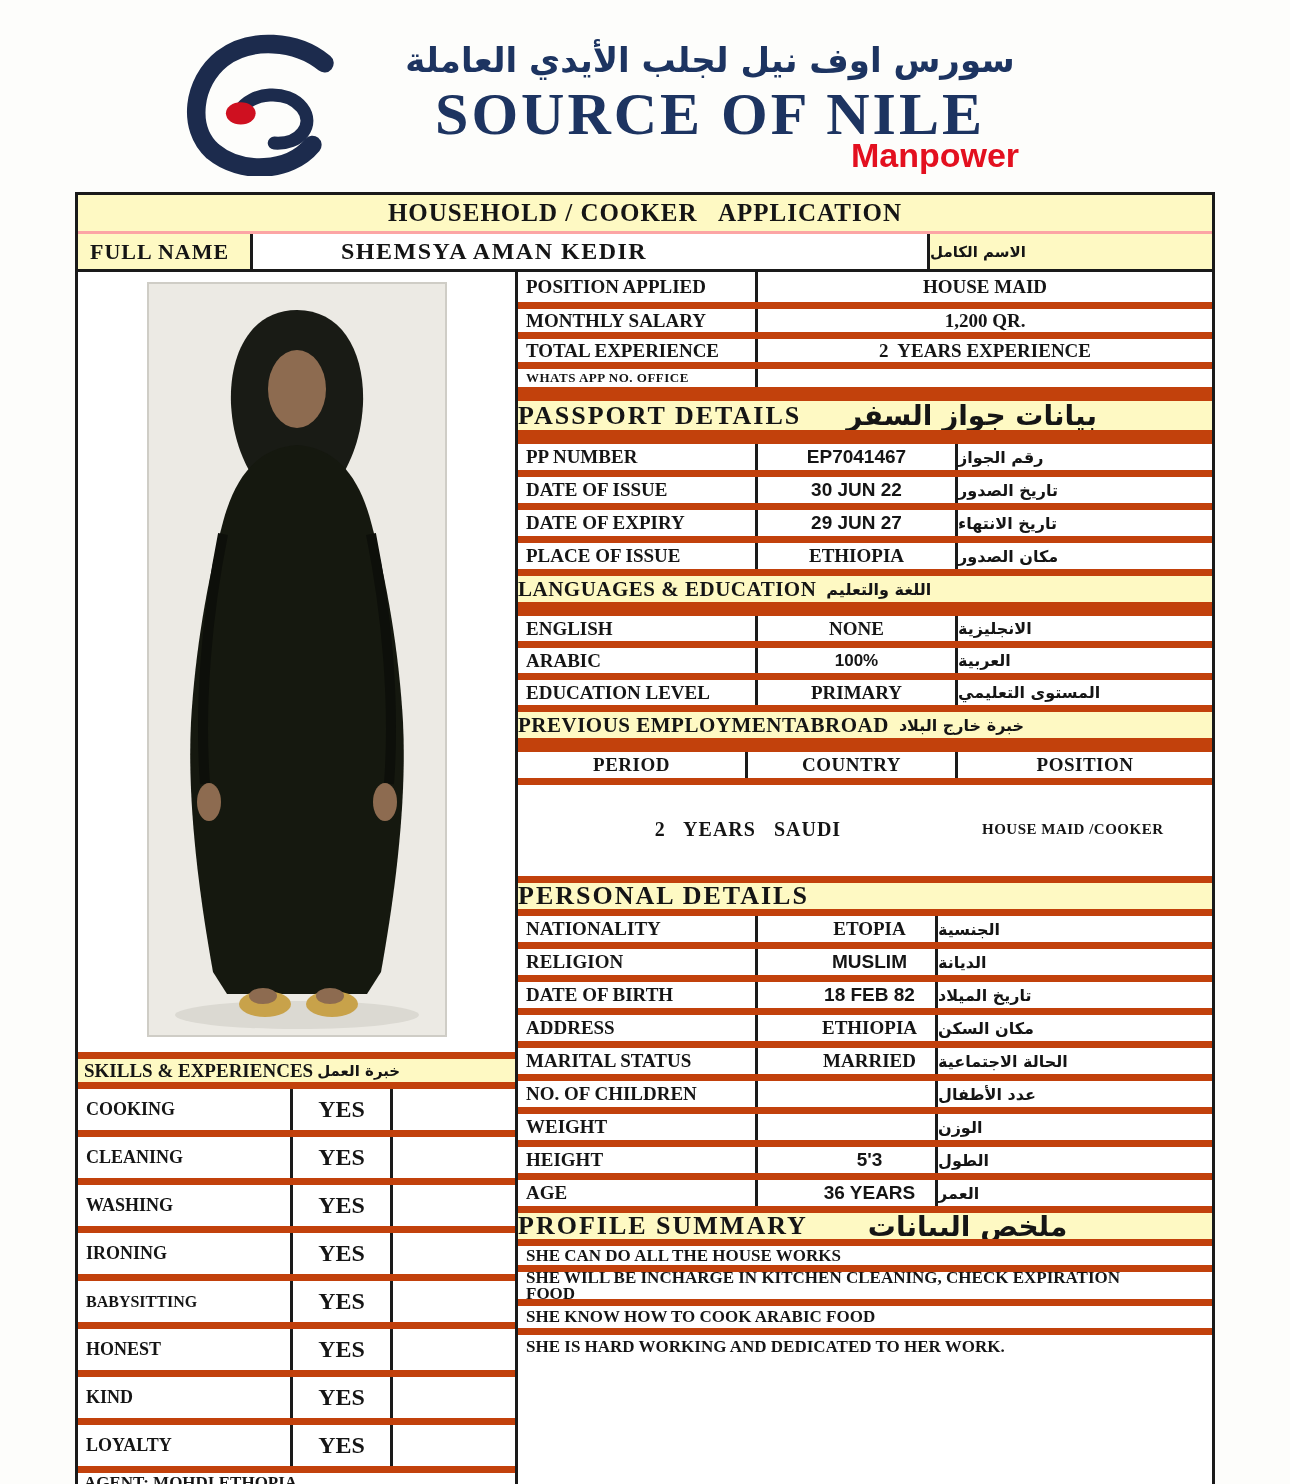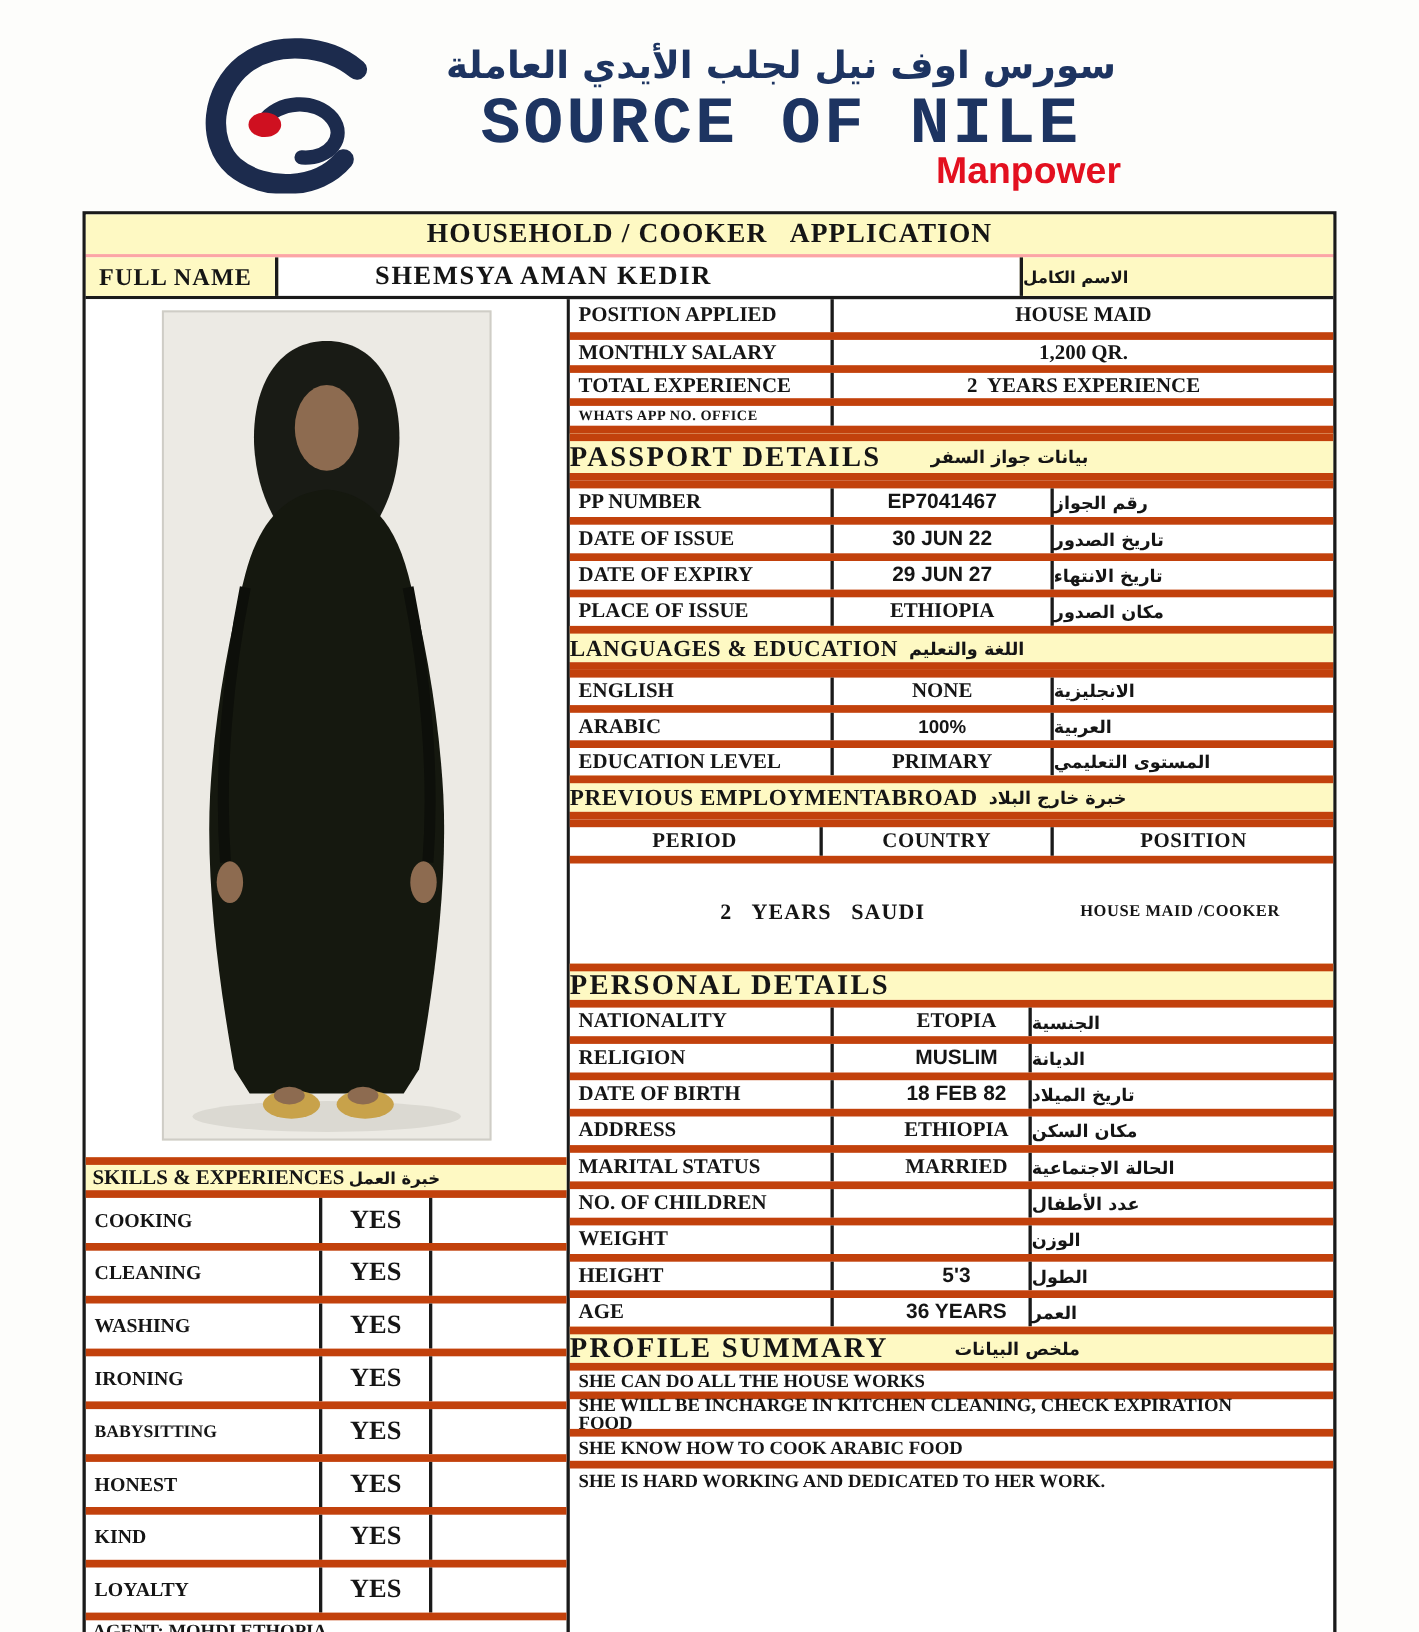--- a/index.html
+++ b/index.html
@@ -13,21 +13,21 @@
   
   .logo { position:absolute; left:185px; top:34px; width:158px; height:142px; }
   .arabic-title {
     position:absolute; left:360px; top:40px; width:700px; text-align:center;
     font-family:"DejaVu Sans", sans-serif; font-weight:700; font-size:34px;
     color:#1d3461; direction:rtl;
   }
   .brand-name {
     position:absolute; left:352px; top:80px; width:716px; text-align:center;
     font-weight:700; font-size:60px; letter-spacing:3px; color:#1d3461;
-    font-family:Liberation Mono, monospace; white-space:pre;
+    font-family:Liberation Serif, serif; white-space:pre;
   }
   .brand-sub {
     position:absolute; left:735px; top:136px; width:400px; text-align:center;
     font-family:"Liberation Sans", sans-serif; font-weight:700; font-size:34px; color:#e3101f;
   }
 
   
   .form {
     position:absolute; left:75px; top:192px; width:1140px;
     border:3px solid #1a1a1a; font-weight:700; background:#fff;
@@ -58,21 +58,21 @@
   .lbl-sm { font-size:13px; letter-spacing:.5px; }
   .val { display:flex; align-items:center; justify-content:center; font-size:19px; white-space:pre; align-self:stretch; }
   .val-p { width:200px; }
   .val-d { width:180px;padding-left:46px; }
   .val-w { flex:1; }
   .ar { flex:1; display:flex; align-items:center; justify-content:flex-end; padding-right:8px;
     font-size:16px; }
   .sans { font-family:"Liberation Sans", sans-serif; }
 
   .sec-title { font-size:26px; letter-spacing:2px; display:flex; align-items:center; }
-  .sec-title .ar-inline { font-size:16px; letter-spacing:0; margin-left:45px; }
+  .sec-title .ar-inline { font-size:28px; letter-spacing:0; margin-left:45px; }
   .sec-title-sm { font-size:21px; letter-spacing:.5px; }
   .sec-title-sm .ar-inline { font-size:16px; margin-left:10px; }
 
   .pc1{width:230px}.pc2{width:210px}.pc3{flex:1}
   .pcell { align-self:stretch; display:flex; align-items:center; justify-content:center; font-size:19px; letter-spacing:.5px; }
 
   .saudi-left { width:460px; text-align:center; font-size:20px; letter-spacing:1px; white-space:pre; }
   .saudi-right { flex:1; padding-left:4px; font-size:15px; letter-spacing:.5px; }
 
   .summary-line { padding-left:8px; font-size:17px; line-height:16px; }

